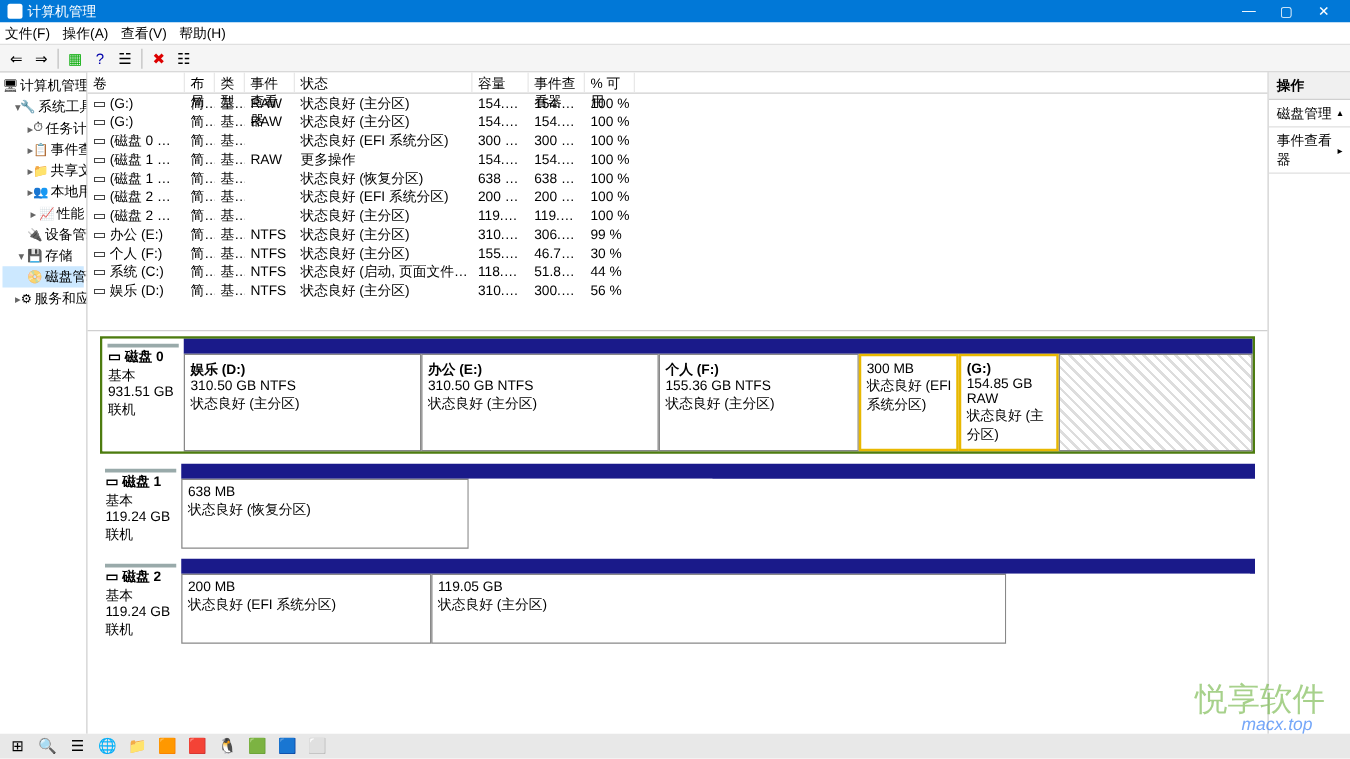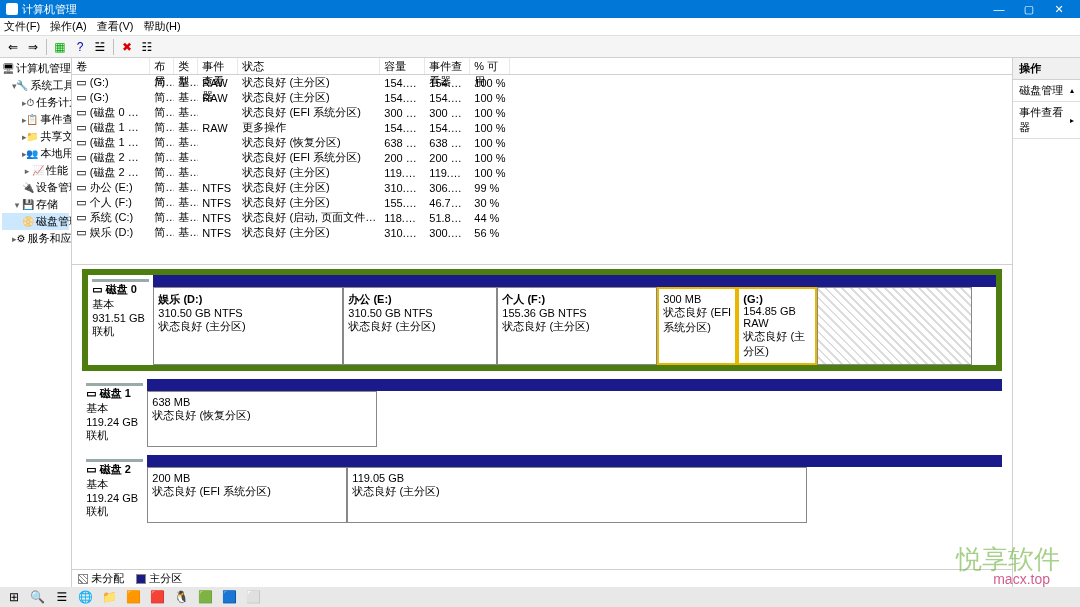--- a/index.html
+++ b/index.html
@@ -23,41 +23,41 @@
 .tree-item.l2{padding-left:10px}
 .tree-item.l3{padding-left:20px}
 .center{flex:1;display:flex;flex-direction:column}
 .vol-header{height:17px;background:#fff;border-bottom:1px solid #d0d0d0;display:flex}
 .vol-header .col{border-right:1px solid #e8e8e8;padding:1px 4px;font-size:11px;position:relative}
 .vol-list{height:190px;overflow:auto;border-bottom:1px solid #d0d0d0}
 .vol-row{display:flex;height:15px;align-items:center;cursor:pointer}
 .vol-row .cell{padding:0 4px;white-space:nowrap;overflow:hidden;text-overflow:ellipsis}
 .disk-area{flex:1;overflow:auto;padding:4px 10px}
 .disk-block{display:flex;margin-bottom:8px}
-.disk-block.highlight{border:6px solid #4d7c0f}
+.disk-block.highlight{border:2px solid #4d7c0f}
 .disk-label{width:65px;padding:4px;background:#fff}
 .disk-label .dh{border-top:3px solid #9aa}
 .disk-parts{flex:1;display:flex;flex-direction:column}
 .disk-bar{height:12px;background:#1a1a8a}
 .disk-row{display:flex;flex:1}
 .part{border:1px solid #888;padding:4px;overflow:hidden;position:relative;min-height:50px}
 .part.yellow{border:2px solid #e8b800}
 .part.hatch{background:repeating-linear-gradient(45deg,#fff,#fff 4px,#ddd 4px,#ddd 6px)}
 .legend{height:18px;border-top:1px solid #d0d0d0;display:flex;align-items:center;padding:0 6px;gap:12px}
 .legend .sw{width:10px;height:10px;display:inline-block;margin-right:3px;border:1px solid #888;vertical-align:middle}
 .legend .sw.hatch{background:repeating-linear-gradient(45deg,#fff,#fff 2px,#888 2px,#888 3px)}
 .legend .sw.blue{background:#1a1a8a}
 .actions{width:104px;border-left:1px solid #d0d0d0;display:flex;flex-direction:column}
 .actions .hdr{background:#f0f0f0;padding:3px 6px;border-bottom:1px solid #d0d0d0;font-weight:bold}
 .actions .sub{padding:3px 6px;border-bottom:1px solid #e0e0e0;display:flex;justify-content:space-between;align-items:center;cursor:pointer}
 .actions .sub .arr{font-size:8px}
 .taskbar{position:absolute;bottom:0;left:0;right:0;height:20px;background:#e8e8e8;display:flex;align-items:center;padding:0 4px;gap:4px}
 .tb-ico{width:20px;height:16px;display:flex;align-items:center;justify-content:center;cursor:pointer;font-size:12px}
 .watermark{position:absolute;right:20px;bottom:30px;color:#6db33f;font-size:26px;opacity:.6;pointer-events:none}
-.wmurl{position:absolute;right:30px;bottom:20px;color:#be185d;font-size:14px;opacity:.7;pointer-events:none}
+.wmurl{position:absolute;right:30px;bottom:20px;color:#3b82f6;font-size:14px;font-style:italic;opacity:.7;pointer-events:none}
 </style>
 </head>
 <body>
 
 <div class="titlebar">
   <span class="icon"></span>
   <span class="title">计算机管理</span>
   <span class="winbtn">—</span>
   <span class="winbtn">▢</span>
   <span class="winbtn">✕</span>
@@ -261,21 +261,21 @@
           <div class="cell" style="width:40px">56 %</div>
         </div>
       </div>
     <div class="disk-area" id="disk-area">
         <div class="disk-block highlight">
           <div class="disk-label"><div class="dh"></div><b>▭ 磁盘 0</b><br>基本<br>931.51 GB<br>联机</div>
           <div class="disk-parts">
             <div class="disk-bar"></div>
             <div class="disk-row">
               <div class="part" style="width: 190px;"><b>娱乐 (D:)</b><br>310.50 GB NTFS<br>状态良好 (主分区)</div>
-              <div class="part" style="width: 154px;"><b>办公 (E:)</b><br>310.50 GB NTFS<br>状态良好 (主分区)</div>
+              <div class="part" style="width: 190px;"><b>办公 (E:)</b><br>310.50 GB NTFS<br>状态良好 (主分区)</div>
               <div class="part" style="width: 160px;"><b>个人 (F:)</b><br>155.36 GB NTFS<br>状态良好 (主分区)</div>
               <div class="part yellow" style="width: 80px;">300 MB<br>状态良好 (EFI 系统分区)</div>
               <div class="part yellow" style="width: 80px;"><b>(G:)</b><br>154.85 GB RAW<br>状态良好 (主分区)</div>
               <div class="part hatch" style="width: 155px;"><br></div>
             </div>
           </div>
         </div>
         <div class="disk-block">
           <div class="disk-label"><div class="dh"></div><b>▭ 磁盘 1</b><br>基本<br>119.24 GB<br>联机</div>
           <div class="disk-parts">
@@ -291,24 +291,20 @@
           <div class="disk-parts">
             <div class="disk-bar"></div>
             <div class="disk-row">
               <div class="part" style="width: 200px;">200 MB<br>状态良好 (EFI 系统分区)</div>
               <div class="part" style="width: 460px;">119.05 GB<br>状态良好 (主分区)</div>
               <div class="part" style="width: 195px; border: none; background: rgb(255, 255, 255);"><br></div>
             </div>
           </div>
         </div>
       </div>
-    <div class="legend">
-      <span><span class="sw hatch"></span><span>未分配</span></span>
-      <span><span class="sw blue"></span><span>主分区</span></span>
-    </div>
   </div>
 
   <div class="actions">
     <div class="hdr">操作</div>
     <div class="sub">
         <span>磁盘管理</span>
         <span class="arr">▴</span>
       </div>
     <div class="sub">
         <span>事件查看器</span>

